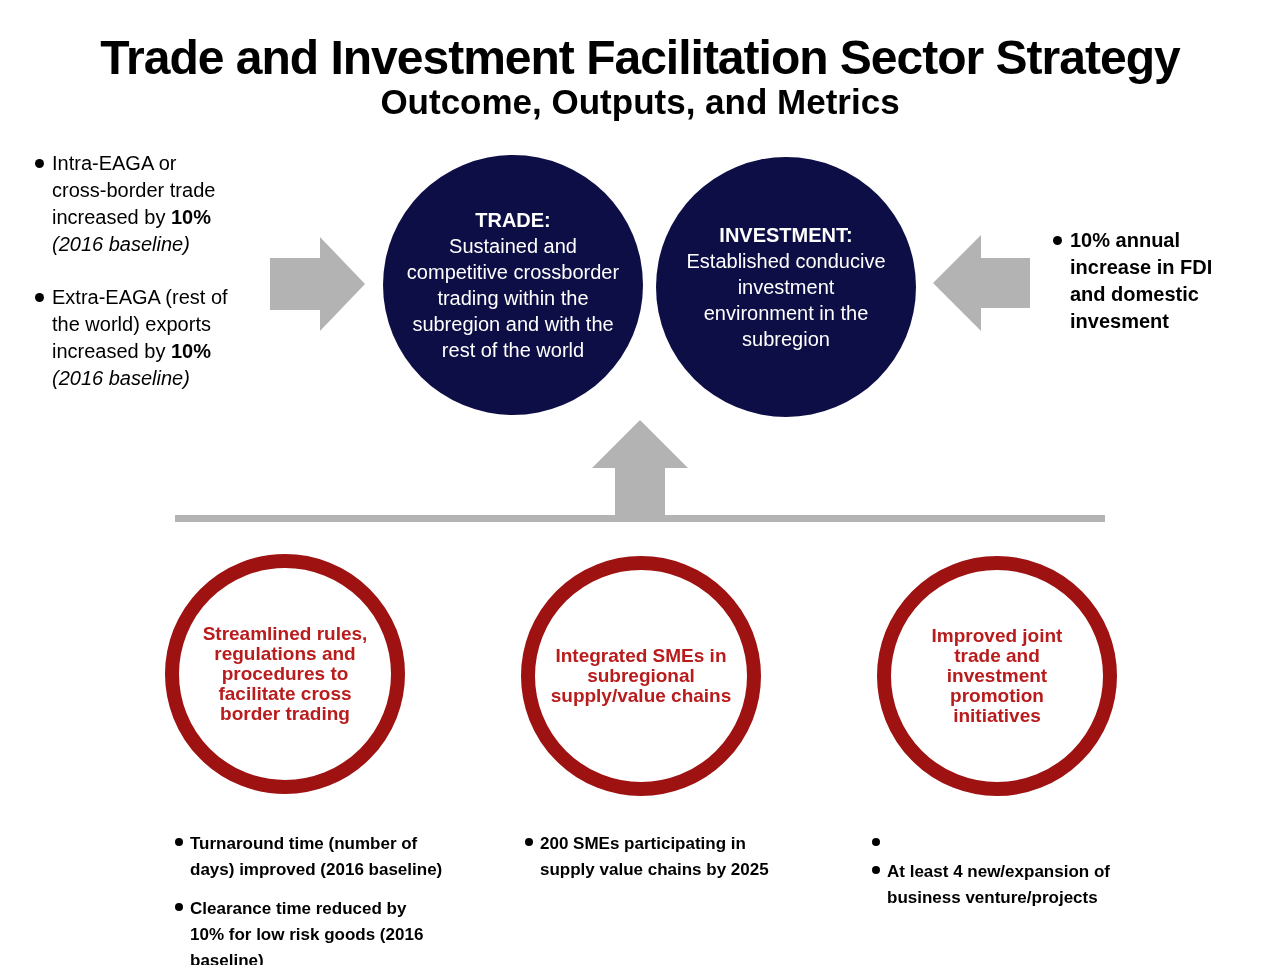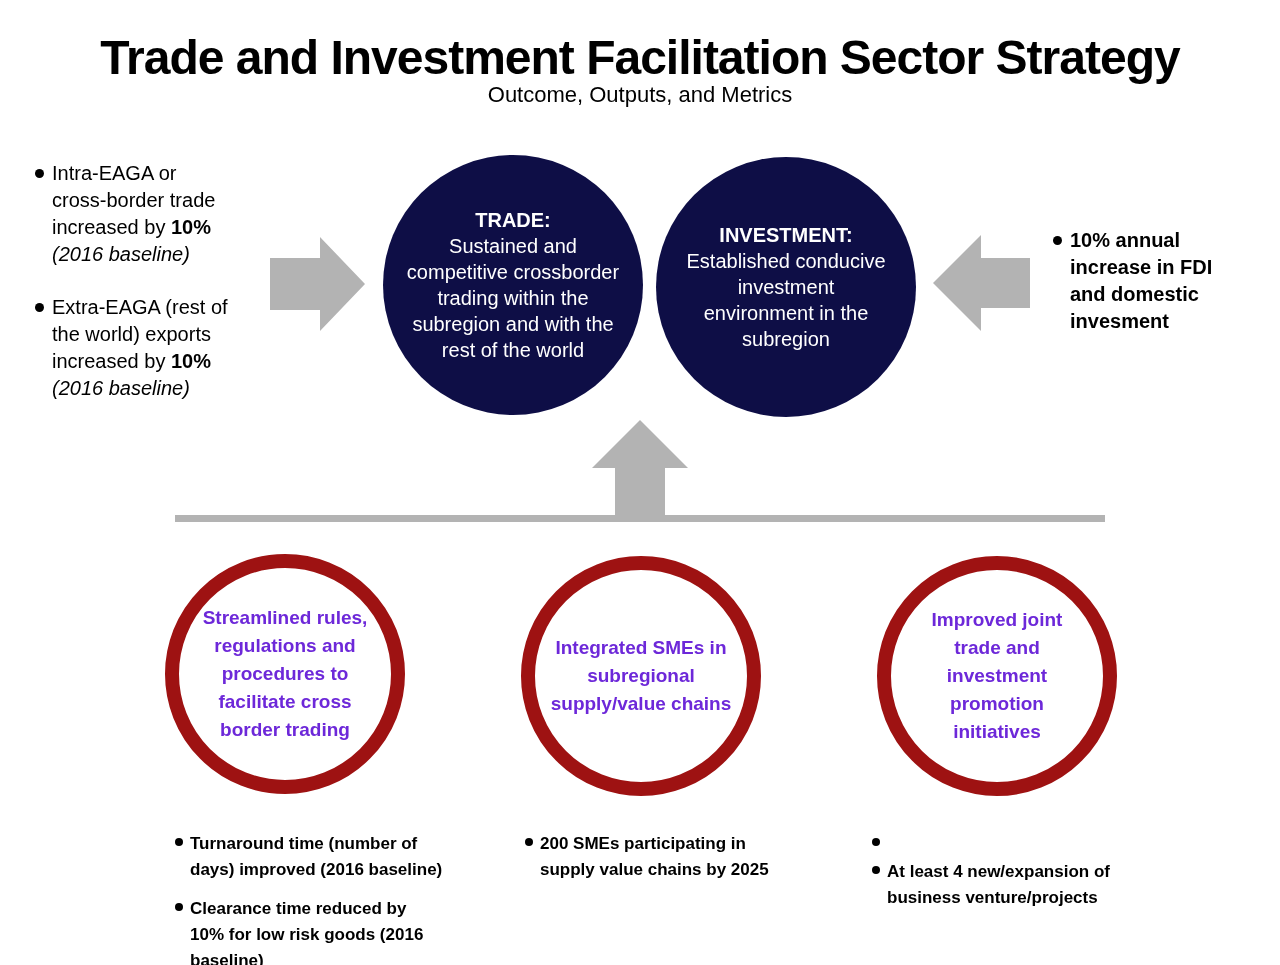--- a/index.html
+++ b/index.html
@@ -7,34 +7,34 @@
     position:relative; width:1280px; height:965px; background:#fff;
     font-family:"Liberation Sans", sans-serif; color:#000; overflow:hidden;
   }
   
   .title {
     position:absolute; top:30px; left:0; right:0; text-align:center;
     font-size:48px; font-weight:bold; letter-spacing:-1px;
   }
   .subtitle {
     position:absolute; top:82px; left:0; right:0; text-align:center;
-    font-size:22px; font-weight:normal;
+    font-size:35px; font-weight:bold;
   }
   
   .bullet { display:flex; align-items:flex-start; }
   .dot {
     flex:0 0 auto; width:9px; height:9px; border-radius:50%;
     background:#000; margin-top:9px; margin-right:8px;
   }
   .dot.sm { width:8px; height:8px; margin-top:7px; margin-right:7px; }
   .b-body { white-space:pre-line; }
   .note { white-space:pre-line; }
   
   .left-metrics {
-    position:absolute; left:35px; top:160px; width:238px;
+    position:absolute; left:35px; top:150px; width:238px;
     font-size:20px; line-height:27px;
   }
   .left-metrics .bullet + .bullet { margin-top:26px; }
   
   .right-metric {
     position:absolute; left:1053px; top:227px; width:175px;
     font-size:20px; line-height:27px; font-weight:bold;
   }
   
   .out-metrics { position:absolute; font-size:17px; line-height:26px; font-weight:bold; }
@@ -50,21 +50,21 @@
     font-size:20px; line-height:26px; padding:10px; box-sizing:border-box;
   }
   .navy-circle .c-head { font-weight:bold; }
   .navy-circle .c-body { white-space:pre-line; }
   .trade-pos { left:383px; top:155px; }
   .invest-pos { left:656px; top:157px; }
   .red-circle {
     position:absolute; width:240px; height:240px; border-radius:50%;
     background:#fff; border:14px solid var(--red); box-sizing:border-box;
     display:flex; align-items:center; justify-content:center; text-align:center;
-    font-size:19px; line-height:28px; font-weight:bold; color:#6d28d9;
+    font-size:19px; line-height:20px; font-weight:bold; color:#b91c1c;
   }
   .red-circle .c-body { white-space:pre-line; }
   .red1-pos { left:165px; top:554px; }
   .red2-pos { left:521px; top:556px; }
   .red3-pos { left:877px; top:556px; }
   
   .arrow { position:absolute; }
   .arrow polygon { fill:var(--gray); }
   .divider {
     position:absolute; left:175px; top:515px; width:930px; height:7px;

